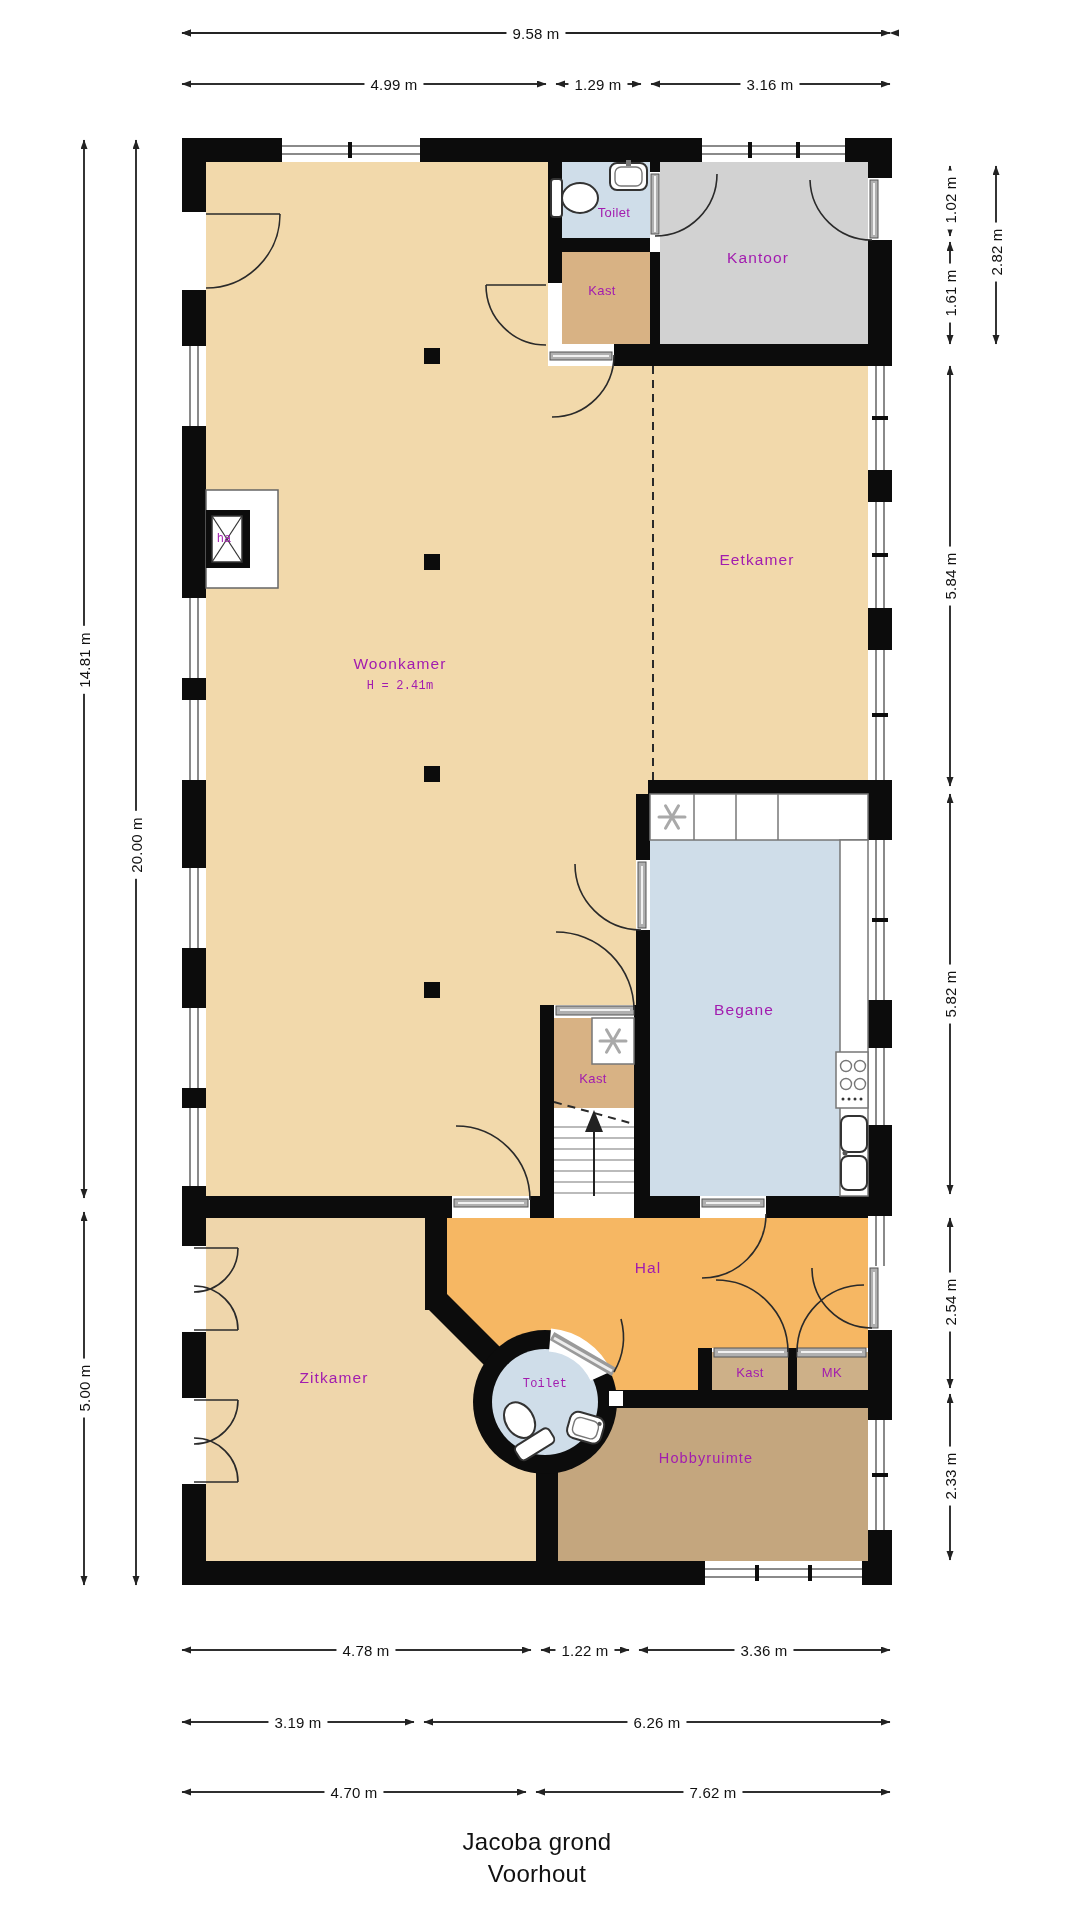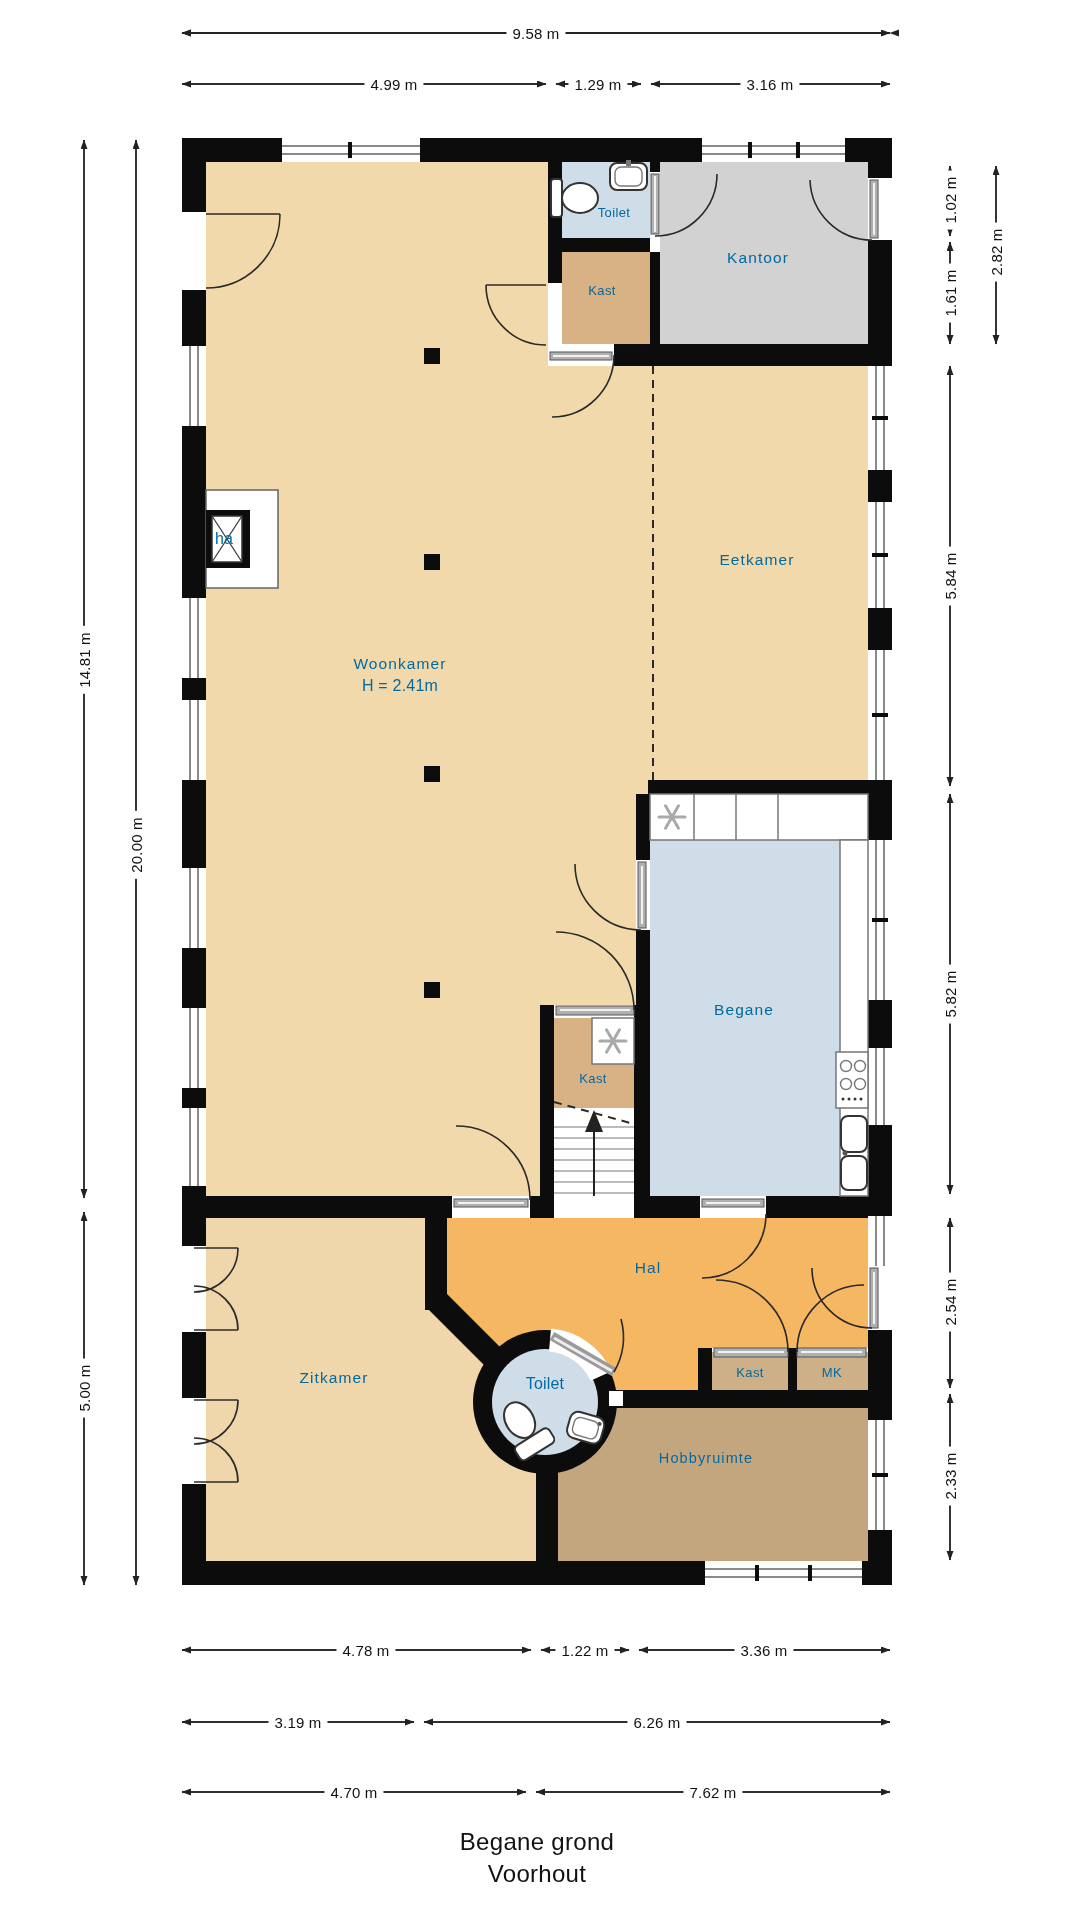--- a/index.html
+++ b/index.html
@@ -19,23 +19,23 @@
   .dim{stroke:#222;stroke-width:1.4;}
   .dash{stroke:#2a2a2a;stroke-width:2;stroke-dasharray:8 6;fill:none;}
   .fx{fill:#ffffff;stroke:#333;stroke-width:2;}
   .fxi{fill:none;stroke:#777;stroke-width:1.4;}
   .ctr{fill:#ffffff;stroke:#777;stroke-width:1.5;}
   .tread{stroke:#a5a5a5;stroke-width:1.5;}
   .snow{stroke:#a9a9a9;stroke-width:3;stroke-linecap:round;}
 
   
   .lbl{position:absolute;transform:translate(-50%,-50%);font-size:15.5px;
-       color:#0369a1;white-space:nowrap;letter-spacing:1.1px;z-index:5;}
+       color:#a21caf;white-space:nowrap;letter-spacing:1.1px;z-index:5;}
   .sm{font-size:13px;letter-spacing:.4px;}
-  .tiny{font-size:16px;letter-spacing:.2px;}
+  .tiny{font-size:12px;letter-spacing:.2px;font-family:Liberation Mono, monospace;}
   .dimlbl{background:#fff;padding:0 6px;font-size:15px;letter-spacing:.2px;color:#111;}
   .rot{transform:translate(-50%,-50%) rotate(-90deg);}
   .titleblock{position:absolute;left:537px;top:1826px;transform:translateX(-50%);
        text-align:center;color:#111;z-index:5;width:800px;}
   .titleblock div{font-size:24px;line-height:32px;letter-spacing:.3px;}
 </style>
 </head>
 <body>
 
 <div class="plan">
@@ -506,17 +506,17 @@
 
 <div class="lbl dimlbl" style="left:356px;top:1650px;margin-left:10px;">4.78 m</div>
 <div class="lbl dimlbl" style="left:585px;top:1650px;">1.22 m</div>
 <div class="lbl dimlbl" style="left:764px;top:1650px;">3.36 m</div>
 <div class="lbl dimlbl" style="left:298px;top:1722px;">3.19 m</div>
 <div class="lbl dimlbl" style="left:657px;top:1722px;">6.26 m</div>
 <div class="lbl dimlbl" style="left:354px;top:1792px;">4.70 m</div>
 <div class="lbl dimlbl" style="left:713px;top:1792px;">7.62 m</div>
 
 <div class="titleblock">
-  <div>Begane grond</div>
+  <div>Jacoba grond</div>
   <div>Voorhout</div>
 </div>
 
 </div>
 
 </body></html>

